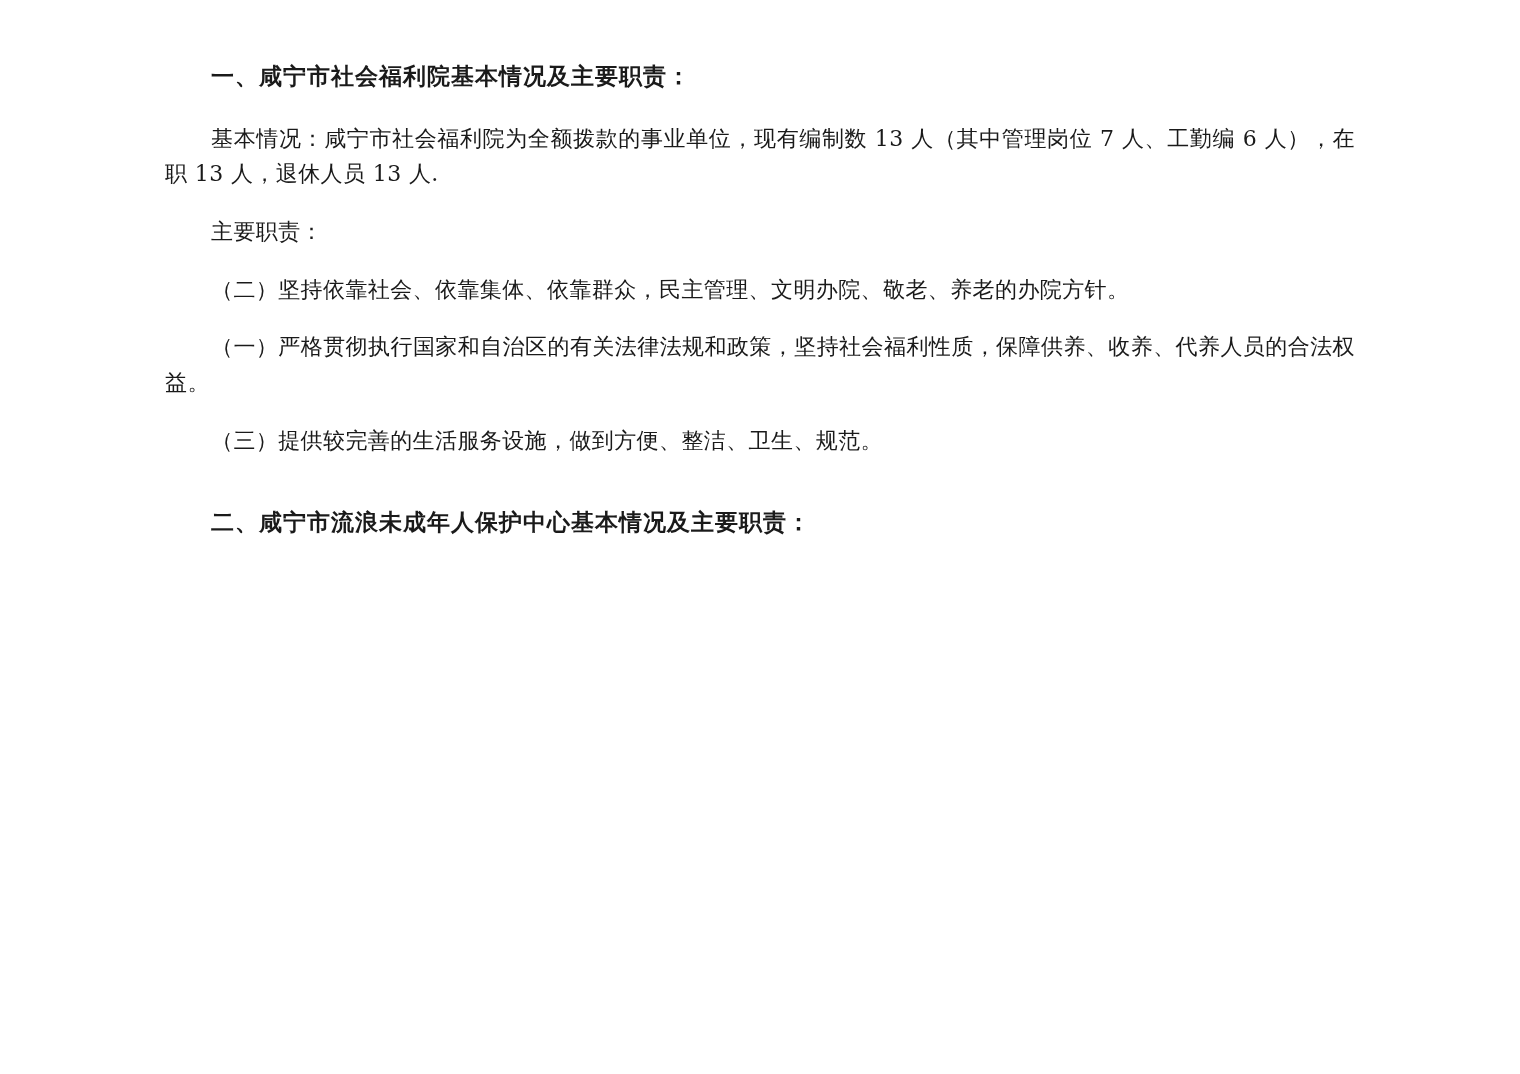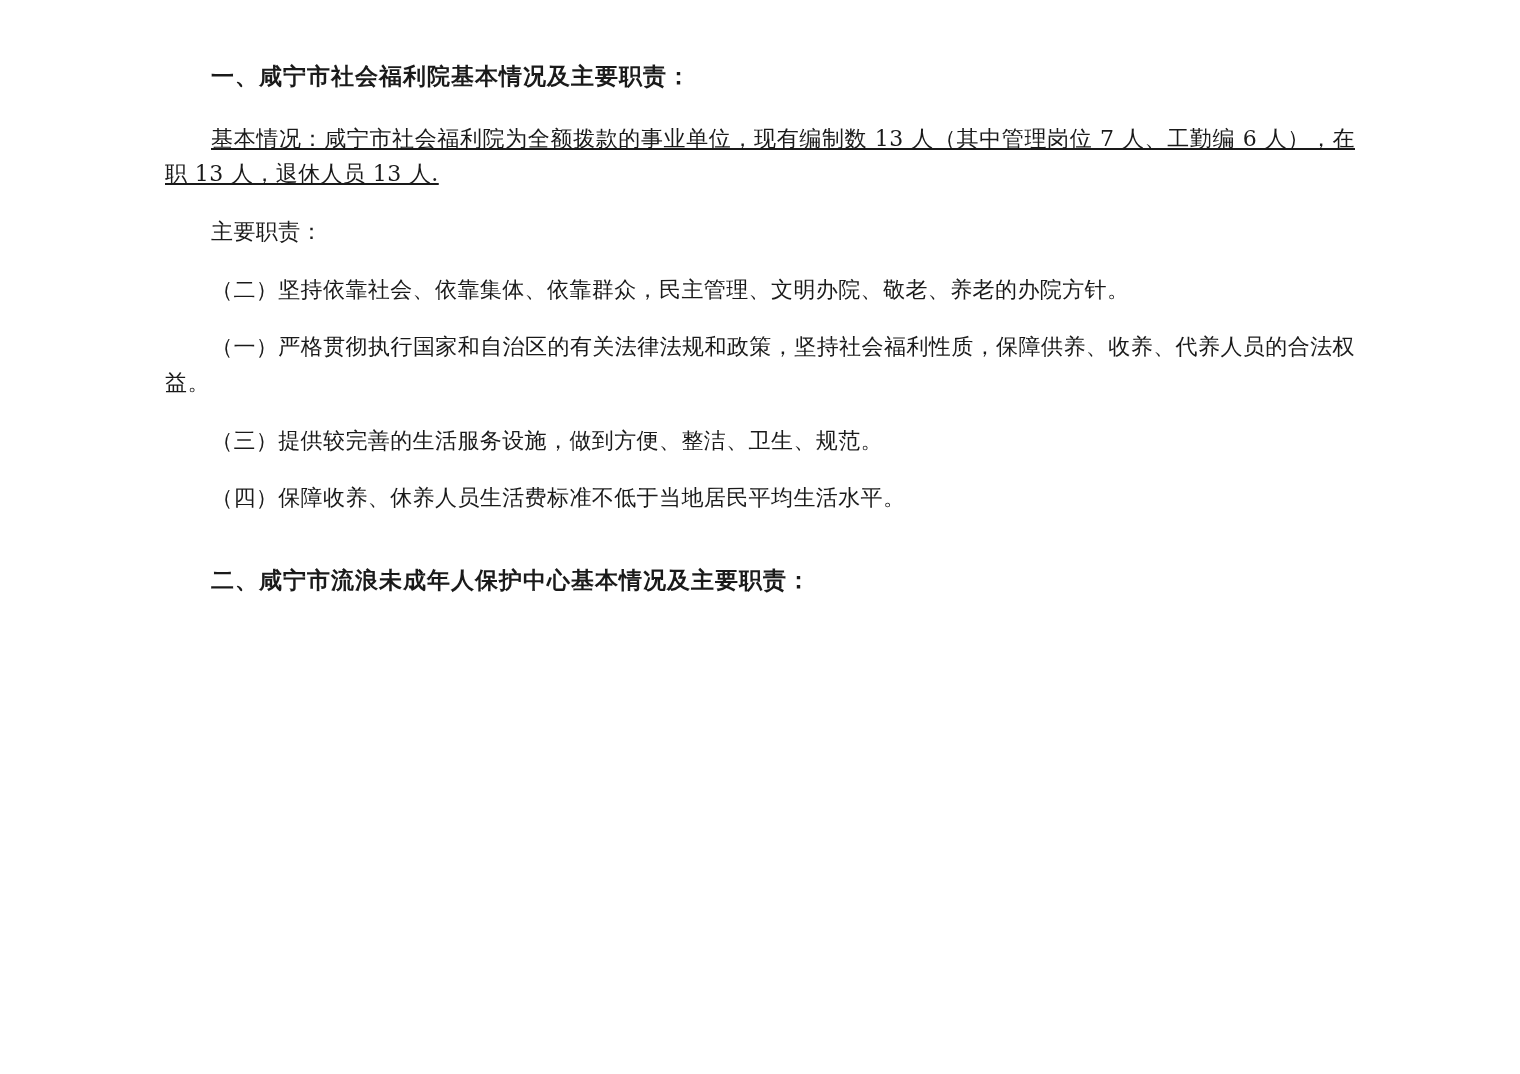--- a/index.html
+++ b/index.html
@@ -44,39 +44,37 @@
   .para {
     margin-top: 22px;
     font-size: 22px;
     line-height: 1.62;
     text-indent: 46px;
     text-align: justify;
     letter-spacing: 0.4px;
   }
   .para.first-after-heading {
     margin-top: 26px;
-    text-decoration: underline;
   }
 </style>
 </head>
 <body>
 
 <div class="page">
 
 
   <div class="section-heading">一、咸宁市社会福利院基本情况及主要职责：</div>
 
   <div class="para first-after-heading">基本情况：咸宁市社会福利院为全额拨款的事业单位，现有编制数 13 人（其中管理岗位 7 人、工勤编 6 人），在职 13 人，退休人员 13 人.</div>
 
   <div class="para">主要职责：</div>
 
   <div class="para">（二）坚持依靠社会、依靠集体、依靠群众，民主管理、文明办院、敬老、养老的办院方针。</div>
 
   <div class="para">（一）严格贯彻执行国家和自治区的有关法律法规和政策，坚持社会福利性质，保障供养、收养、代养人员的合法权益。</div>
 
   <div class="para">（三）提供较完善的生活服务设施，做到方便、整洁、卫生、规范。</div>
 
-  <div class="para">（四）保障收养、休养人员生活费标准不低于当地居民平均生活水平。</div>
 
   <div class="section-heading tight">二、咸宁市流浪未成年人保护中心基本情况及主要职责：</div>
 
 
 </div>
 
 </body></html>

